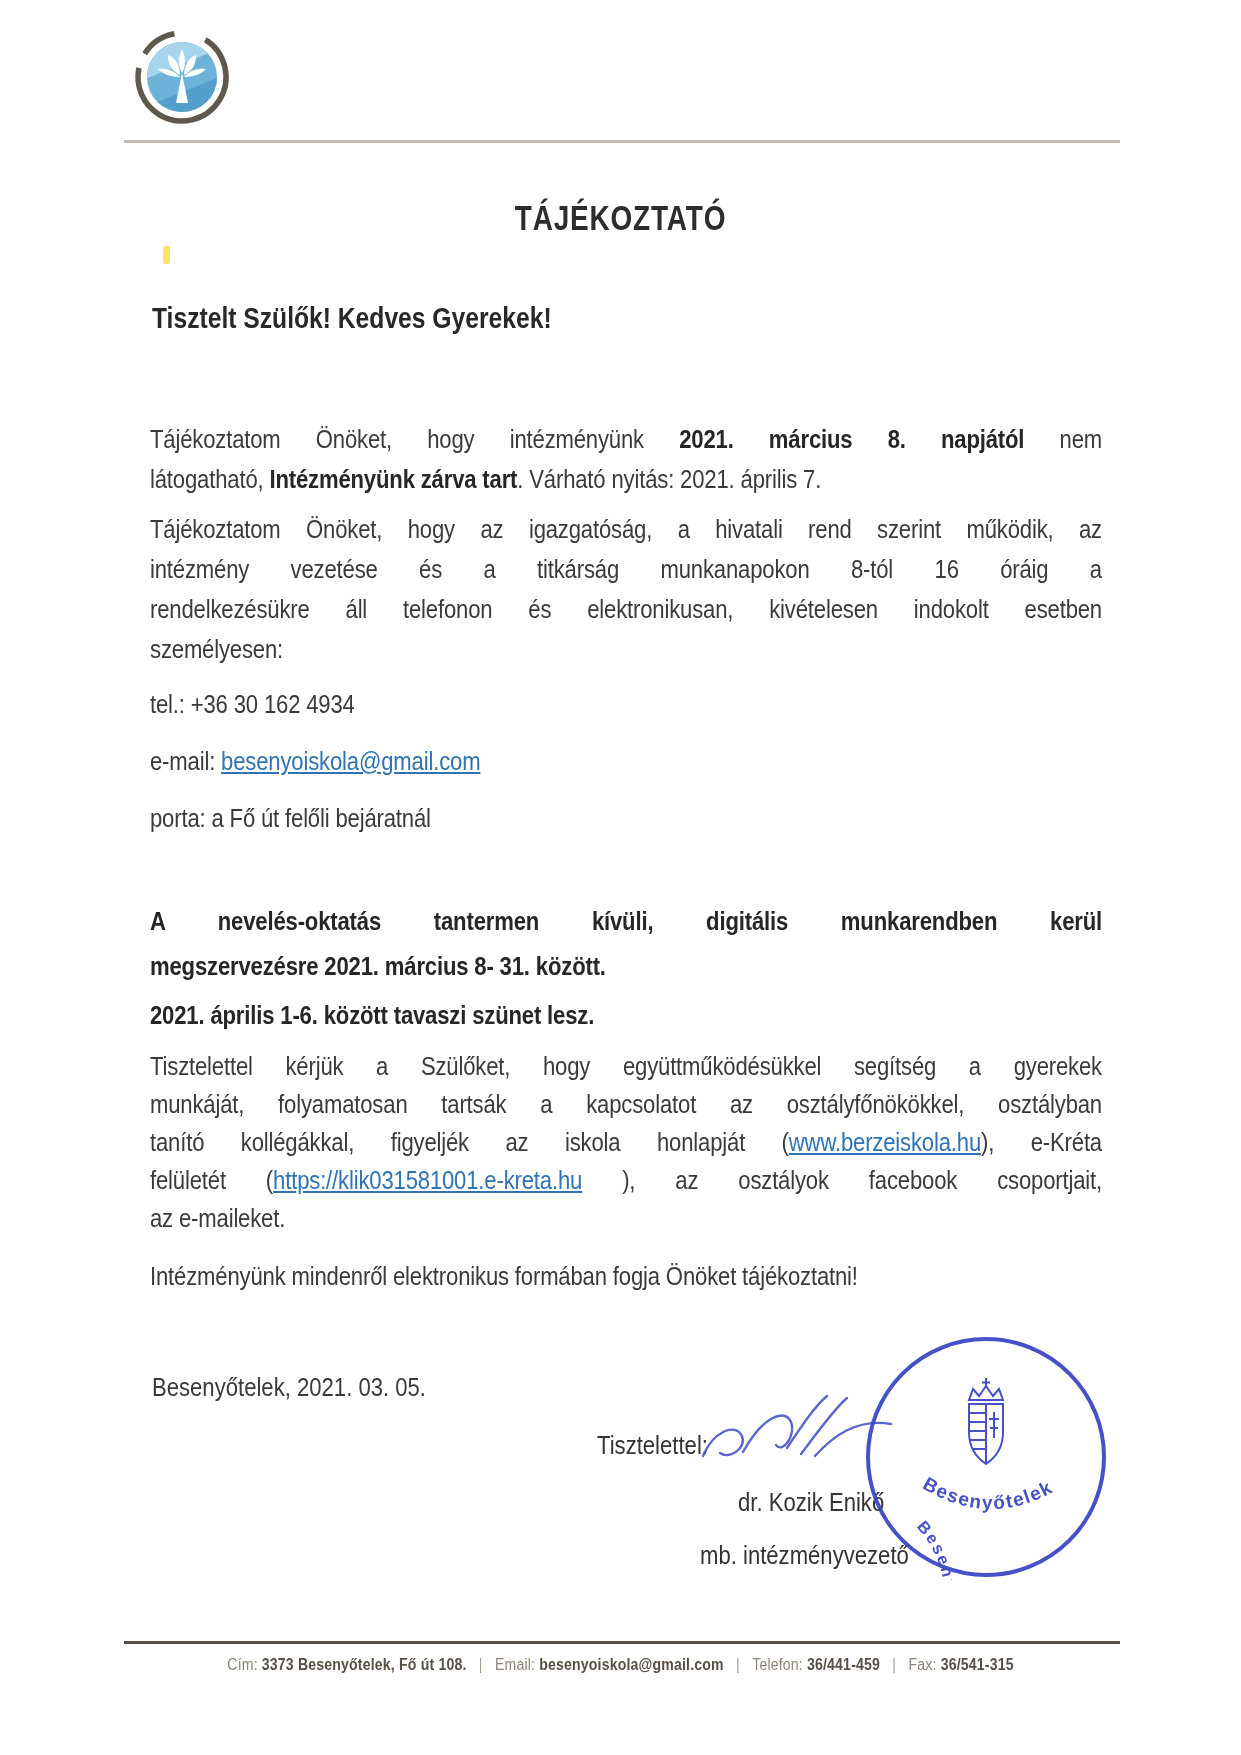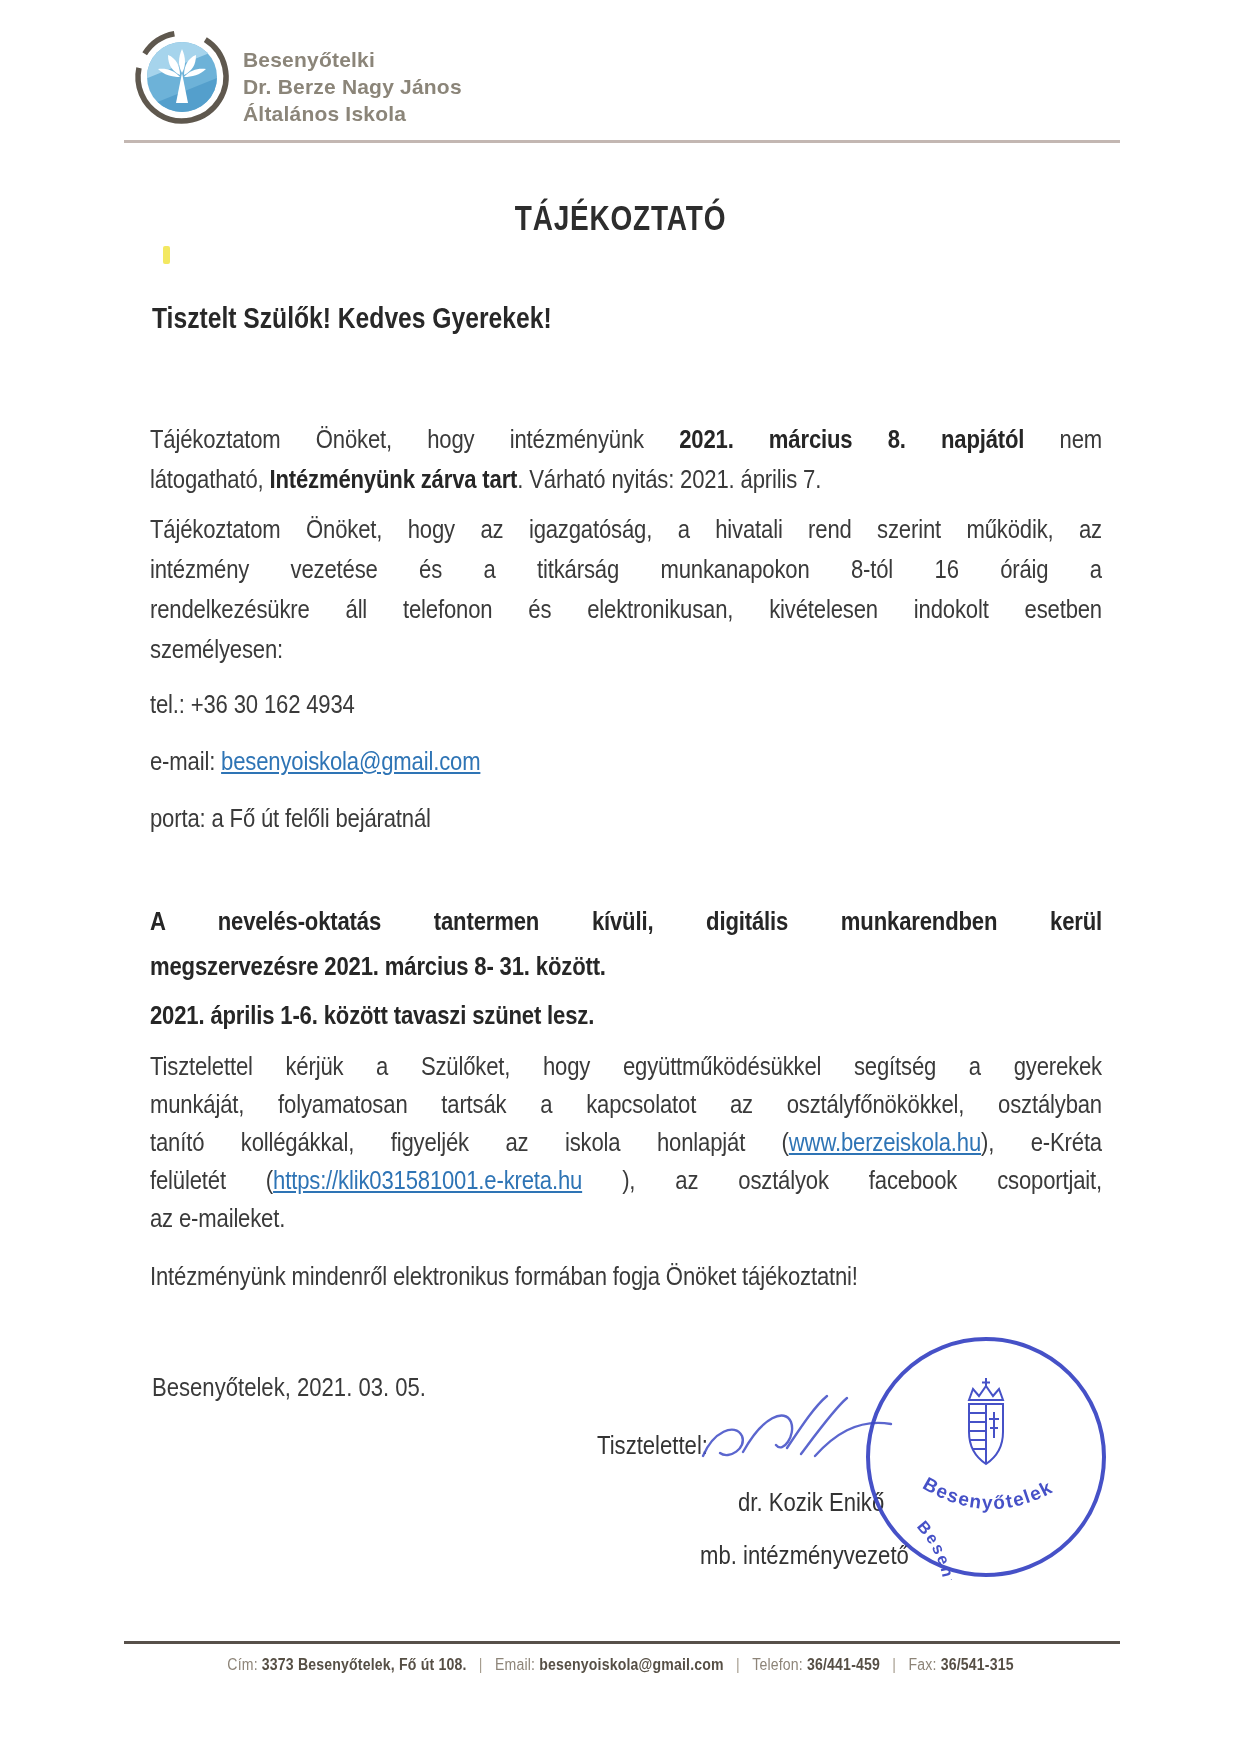--- a/index.html
+++ b/index.html
@@ -55,25 +55,20 @@
     <g fill="#ffffff">
       <path d="M52 24 C48 33 48 41 52 48 C56 41 56 33 52 24 Z"></path>
       <path d="M38 30 C38 40 42 46 50 50 C50 41 46 33 38 30 Z"></path>
       <path d="M66 30 C66 40 62 46 54 50 C54 41 58 33 66 30 Z"></path>
       <path d="M28 44 C34 50 42 52 50 52 C44 45 36 43 28 44 Z"></path>
       <path d="M76 44 C70 50 62 52 54 52 C60 45 68 43 76 44 Z"></path>
       <path d="M52 48 L58 78 L46 78 Z"></path>
     </g>
   </svg>
 
-  <div class="abs logo-text" style="left:243px;top:46px">
-    <div>Besenyőtelki</div>
-    <div>Dr. Berze Nagy János</div>
-    <div>Általános Iskola</div>
-  </div>
 
   <div class="abs header-rule" style="left:124px;top:140px;width:996px"></div>
 
   <div class="abs doc-title" style="top:198px">TÁJÉKOZTATÓ</div>
 
   <div class="abs yellow-mark" style="left:163px;top:246px"></div>
 
   <div class="abs salutation cond" style="left:152px;top:302px">Tisztelt Szülők! Kedves Gyerekek!</div>
 
   <div class="abs para cond lh40" style="left:150px;top:419px">

